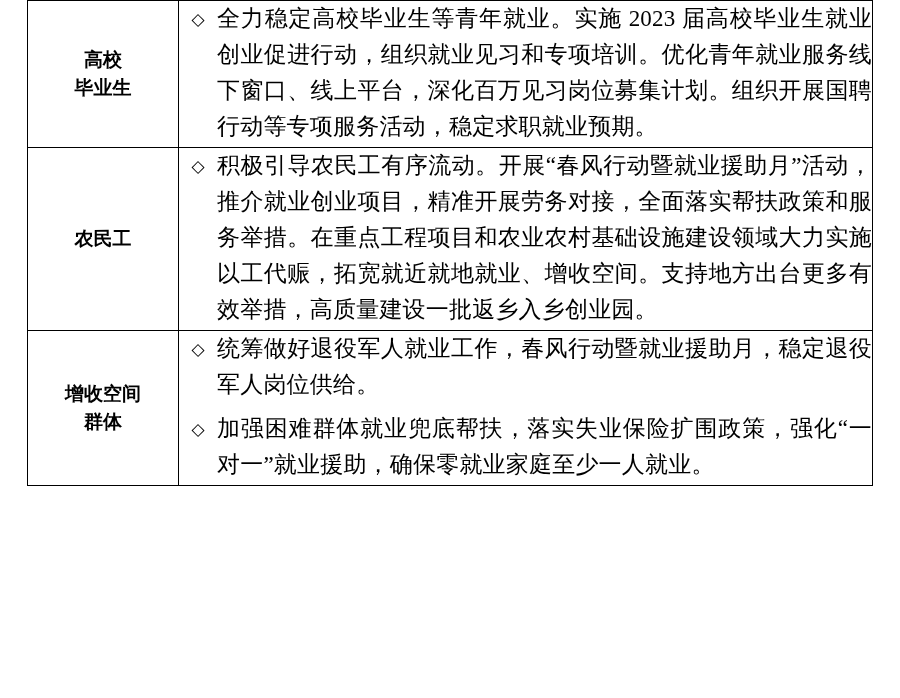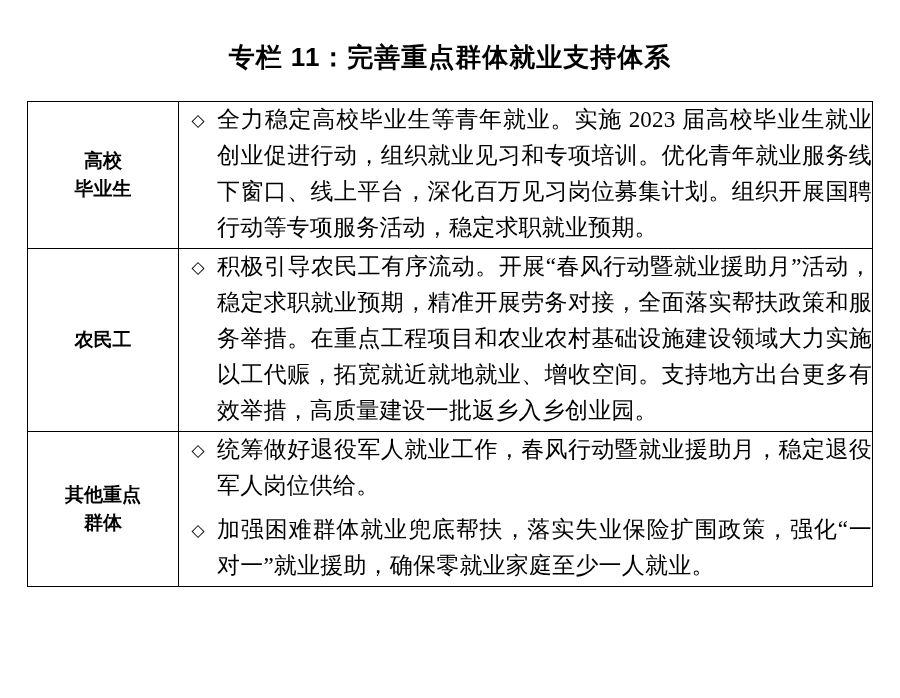--- a/index.html
+++ b/index.html
@@ -76,21 +76,20 @@
     text-align: justify;
     text-justify: inter-ideograph;
     letter-spacing: 0.2px;
   }
 </style>
 </head>
 <body>
 
 <div class="page">
 
-  <div class="doc-title">专栏 11：完善重点群体就业支持体系</div>
 
   <table class="box-table">
     <tbody>
       <tr>
         <td class="label-cell">
           <div>高校</div>
           <div>毕业生</div>
         </td>
         <td class="content-cell">
           <div class="bullet-row">
@@ -100,28 +99,28 @@
         </td>
       </tr>
 
       <tr>
         <td class="label-cell">
           <div>农民工</div>
         </td>
         <td class="content-cell">
           <div class="bullet-row">
             <span class="bullet-mark">◇</span>
-            <span class="bullet-text">积极引导农民工有序流动。开展“春风行动暨就业援助月”活动，稳定求职就业预期，精准开展劳务对接，全面落实帮扶政策和服务举措。在重点工程项目和农业农村基础设施建设领域大力实施以工代赈，拓宽就近就地就业、增收空间。支持地方出台更多有效举措，高质量建设一批返乡入乡创业园。</span>
+            <span class="bullet-text">积极引导农民工有序流动。开展“春风行动暨就业援助月”活动，推介就业创业项目，精准开展劳务对接，全面落实帮扶政策和服务举措。在重点工程项目和农业农村基础设施建设领域大力实施以工代赈，拓宽就近就地就业、增收空间。支持地方出台更多有效举措，高质量建设一批返乡入乡创业园。</span>
           </div>
         </td>
       </tr>
 
       <tr>
         <td class="label-cell">
-          <div>其他重点</div>
+          <div>增收空间</div>
           <div>群体</div>
         </td>
         <td class="content-cell">
           <div class="bullet-row">
             <span class="bullet-mark">◇</span>
             <span class="bullet-text">统筹做好退役军人就业工作，春风行动暨就业援助月，稳定退役军人岗位供给。</span>
           </div>
           <div class="bullet-row">
             <span class="bullet-mark">◇</span>
             <span class="bullet-text">加强困难群体就业兜底帮扶，落实失业保险扩围政策，强化“一对一”就业援助，确保零就业家庭至少一人就业。</span>

